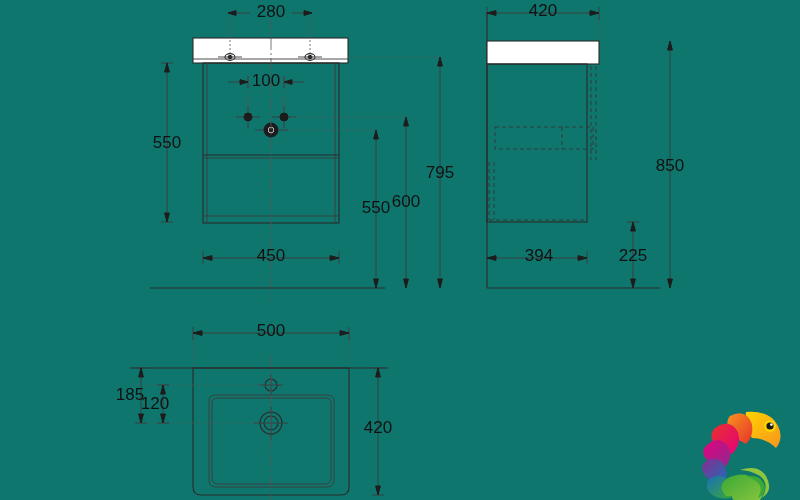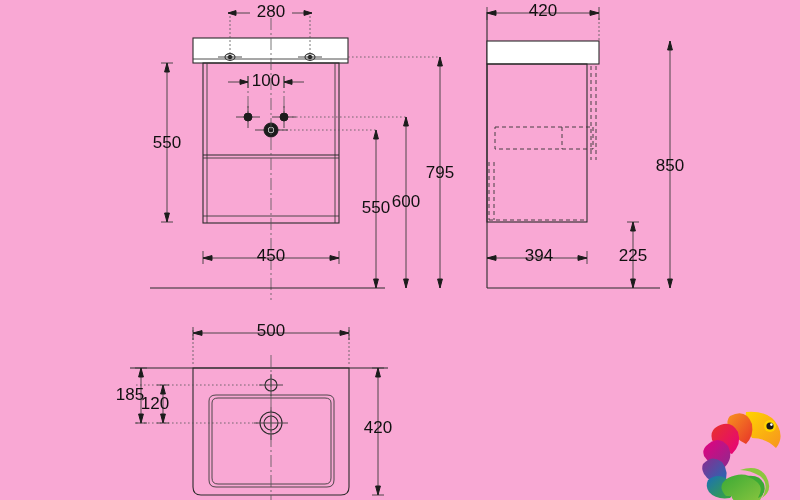--- a/index.html
+++ b/index.html
@@ -1,18 +1,18 @@
 <!DOCTYPE html>
 <html><head>
 <meta charset="utf-8">
 <style>
   html,body{margin:0;padding:0;background:#ffffff;}
   body{width:800px;height:500px;position:relative;overflow:hidden;
        font-family:"Liberation Sans", sans-serif;color:#1a1a1a;}
-  #sheet{position:absolute;left:0;top:0;width:800px;height:500px;background:#f9a8d4;}
+  #sheet{position:absolute;left:0;top:0;width:800px;height:500px;background:#0f766e;}
   svg{position:absolute;left:0;top:0;width:800px;height:500px;display:block;}
   .dimtext{font-family:"Liberation Sans", sans-serif;font-size:17px;fill:#111;
            text-anchor:middle;dominant-baseline:middle;}
   .solid{stroke:#2b2b2b;stroke-width:1.1;fill:none;}
   .thin{stroke:#3a3a3a;stroke-width:0.9;fill:none;}
   .dim{stroke:#3a3a3a;stroke-width:0.9;fill:none;}
   .ext{stroke:#555;stroke-width:0.8;fill:none;stroke-dasharray:2 2;}
   .hidden{stroke:#333;stroke-width:0.9;fill:none;stroke-dasharray:4 3;}
   .dotline{stroke:#555;stroke-width:0.8;fill:none;stroke-dasharray:1.6 2.4;}
   .center{stroke:#555;stroke-width:0.8;fill:none;stroke-dasharray:12 3 2 3;}

